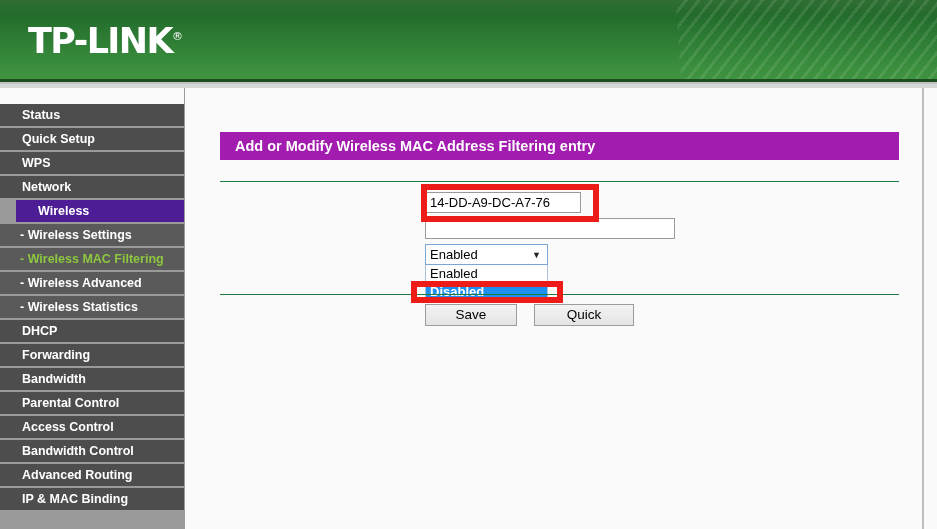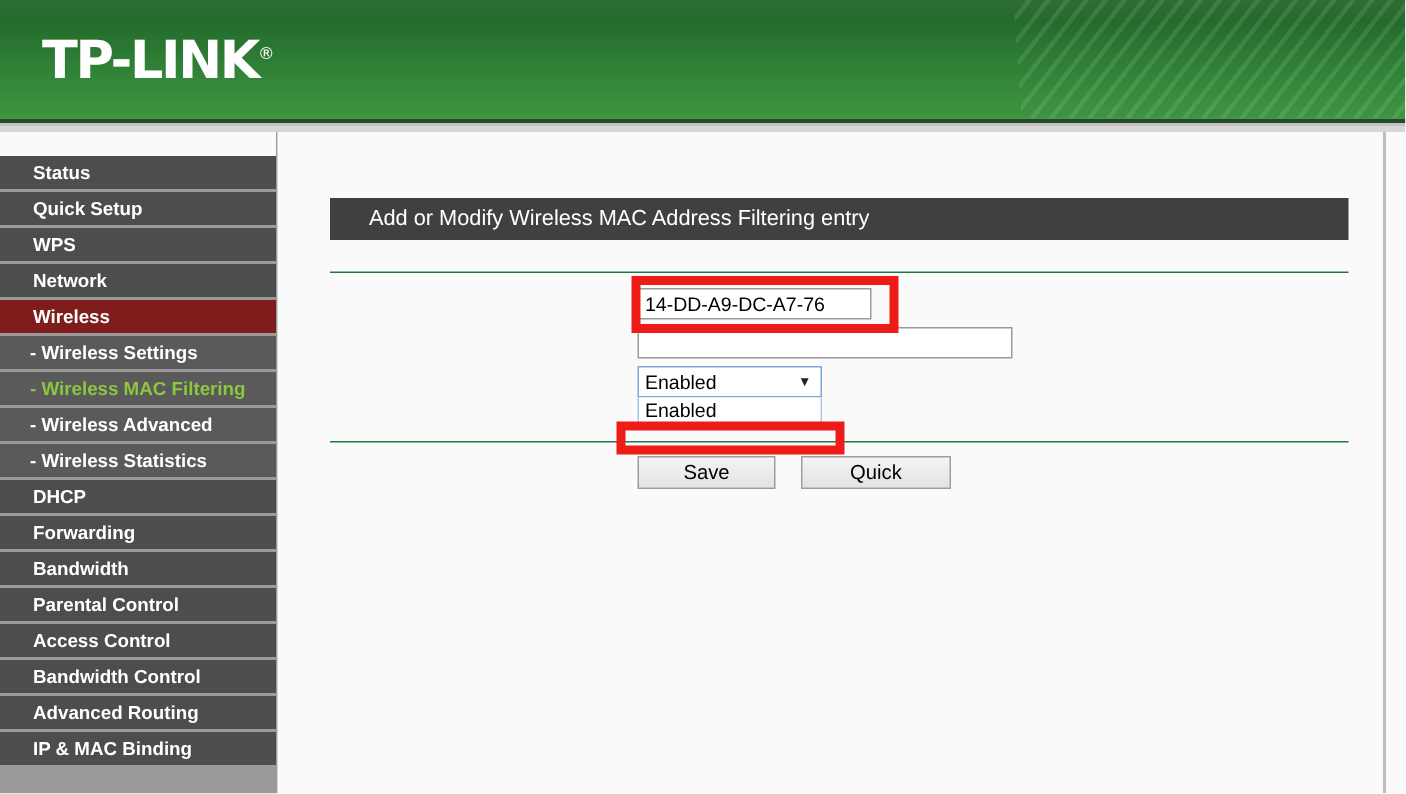--- a/index.html
+++ b/index.html
@@ -110,22 +110,23 @@
     box-sizing: border-box;
     white-space: nowrap;
     overflow: hidden;
   }
   .menu-item.sub {
     background: #5a5a5a;
     padding-left: 20px;
     font-weight: bold;
   }
   .menu-item.active-top {
-    background: #7f1d1d;
-    color: #ffffff;
+    background: #4c1d95;
+    color: #ffffff;
+    margin-left: 16px;
   }
   .menu-item.active-sub {
     background: #5a5a5a;
     color: #8dc63f;
   }
 
   
   .content-frame {
     position: absolute;
     left: 184px; top: 88px;
@@ -154,26 +155,26 @@
     left: 739px; top: 0;
     width: 14px; height: 441px;
     background: #fafafa;
   }
 
   .panel-title {
     position: absolute;
     left: 35px; top: 44px;
     width: 679px;
     height: 28px;
-    background: #404040;
+    background: #a21caf;
     color: #ffffff;
     font-size: 14.5px;
-    font-weight: normal;
+    font-weight: bold;
     line-height: 28px;
-    padding-left: 26px;
+    padding-left: 15px;
     box-sizing: border-box;
     white-space: nowrap;
     overflow: hidden;
   }
 
   .rule {
     position: absolute;
     left: 35px;
     width: 679px;
     height: 1px;
@@ -340,20 +341,21 @@
 
       <div class="field-label lbl-stat">Status:</div>
 
       <div class="select-box">
         <span>Enabled</span>
         <span class="select-arrow">▼</span>
       </div>
 
       <div class="option-list" id="option-list">
           <div class="option-row">Enabled</div>
+          <div class="option-row selected">Disabled</div>
         </div>
 
       <div class="rule rule-bottom"></div>
 
       <div class="btn btn-save">Save</div>
       <div class="btn btn-back">Quick</div>
 
     </div>
     <div class="scroll-edge"></div>
     <div class="scroll-edge2"></div>

